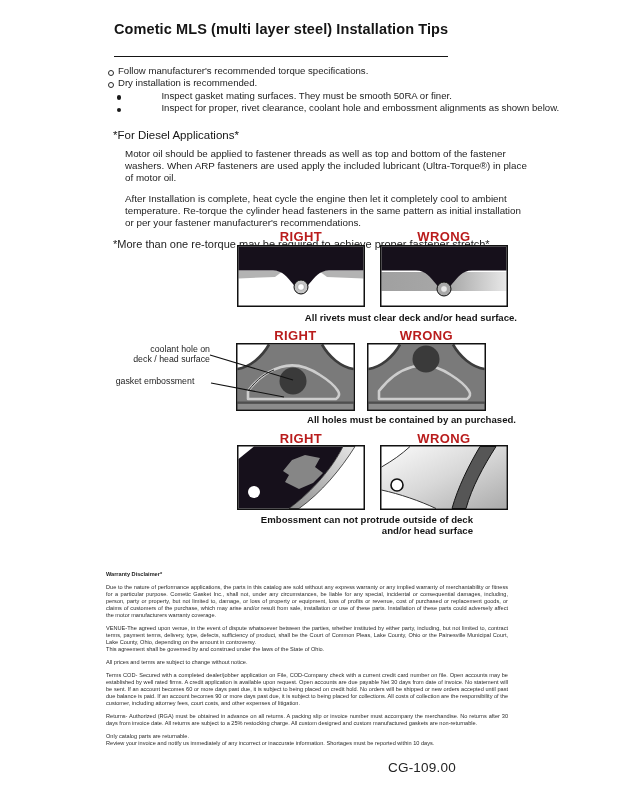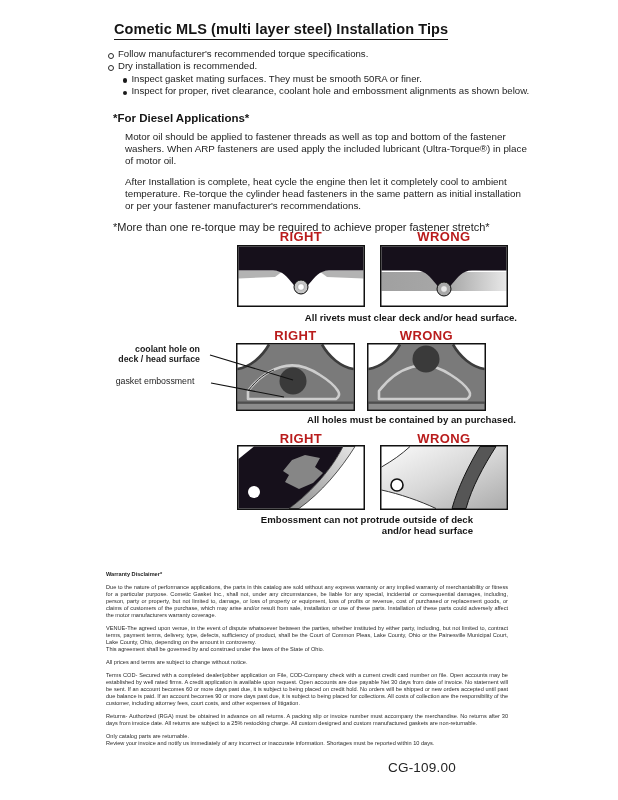--- a/index.html
+++ b/index.html
@@ -4,28 +4,28 @@
 <style>
   html,body{margin:0;padding:0;background:#fff;}
   .page{
     position:relative;width:618px;height:800px;background:#ffffff;overflow:hidden;
     font-family:"Liberation Sans","DejaVu Sans",sans-serif;color:#1d1d1d;
   }
   
   .content{position:absolute;left:107px;top:20px;width:412px;}
   .title{
     display:inline-block;margin:0 0 8px 7px;font-size:14.5px;font-weight:700;
-    letter-spacing:0.1px;border-bottom:1.6px solid #151515;padding-bottom:2px;color:#151515;
+    letter-spacing:0.1px;border-bottom:1.6px solid #151515;padding-bottom:19px;color:#151515;
   }
   .brow{display:flex;align-items:center;line-height:12.3px;font-size:9.6px;white-space:nowrap;}
   .brow .txt{color:#1d1d1d;}
   .ob{flex:0 0 auto;width:4px;height:4px;border:1px solid #2a2a2a;border-radius:50%;margin:3.5px 4px 0 1px;}
   .sb{flex:0 0 auto;width:4.4px;height:4.4px;background:#1a1a1a;border-radius:50%;margin:3.5px 4px 0 0;}
-  .brow.sub{margin-left:16px;}
-  .h2{margin:15px 0 7px 6px;font-size:11.5px;font-weight:700;color:#151515;}
+  .brow.sub{margin-left:10px;gap:36px;}
+  .h2{margin:15px 0 7px 6px;font-size:11.5px;font-weight:400;color:#151515;}
   .para{margin:0 0 9px 18px;font-size:9.8px;line-height:12px;width:404px;}
   .note{margin:4px 0 0 6px;font-size:11px;line-height:12.4px;}
   
   .dg-label{position:absolute;font-size:13px;font-weight:700;color:#b91c1c;text-align:center;letter-spacing:0.4px;}
   .dg-box{position:absolute;}
   .dg-caption{position:absolute;font-size:9.6px;font-weight:700;color:#151515;line-height:11px;text-align:right;}
   .ann{position:absolute;font-size:8.8px;line-height:9.6px;text-align:right;color:#1d1d1d;width:110px;}
   .pointer-svg{position:absolute;z-index:5;}
   
   .fineprint{position:absolute;left:106px;top:571px;width:402px;color:#2b2b2b;}
@@ -92,21 +92,21 @@
     <circle cx="64" cy="44" r="7" fill="#a8a8a8" stroke="#0f0f0f" stroke-width="1"></circle>
     <circle cx="64" cy="44" r="3.4" fill="#e9e9e9" stroke="#8a8a8a" stroke-width="0.6"></circle>
     <rect x="0.75" y="0.75" width="126.5" height="60.5" fill="none" stroke="#111111" stroke-width="1.5"></rect>
   </svg>
 
   <div class="dg-caption" style="left:237px;top:312px;width:280px;">All rivets must clear deck and/or head surface.</div>
 
   <div class="dg-label" style="left:236px;top:328px;width:119px;">RIGHT</div>
   <div class="dg-label" style="left:367px;top:328px;width:119px;">WRONG</div>
 
-  <div class="ann" style="left:90px;top:345px;font-weight:bold;">
+  <div class="ann" style="left:100px;top:345px;">
     <div>coolant hole on</div>
     <div>deck / head surface</div>
   </div>
   <div class="ann" style="left:100px;top:377px;text-align:center;">gasket embossment</div>
 
   <svg class="dg-box" style="left:236px;top:343px;" width="119" height="68" viewBox="0 0 119 68">
     <rect x="1" y="1" width="117" height="66" fill="#ffffff"></rect>
     <path d="M1.5,26 C14,24 26,14 33,1.5 L86,1.5 C93,14 105,24 117.5,26 L117.5,66.5 H1.5 Z" fill="#7a7a7a"></path>
     <path d="M1.5,26 C14,24 26,14 33,1.5" stroke="#3c3c3c" stroke-width="2.6" fill="none"></path>
     <path d="M86,1.5 C93,14 105,24 117.5,26" stroke="#3c3c3c" stroke-width="2.6" fill="none"></path>

